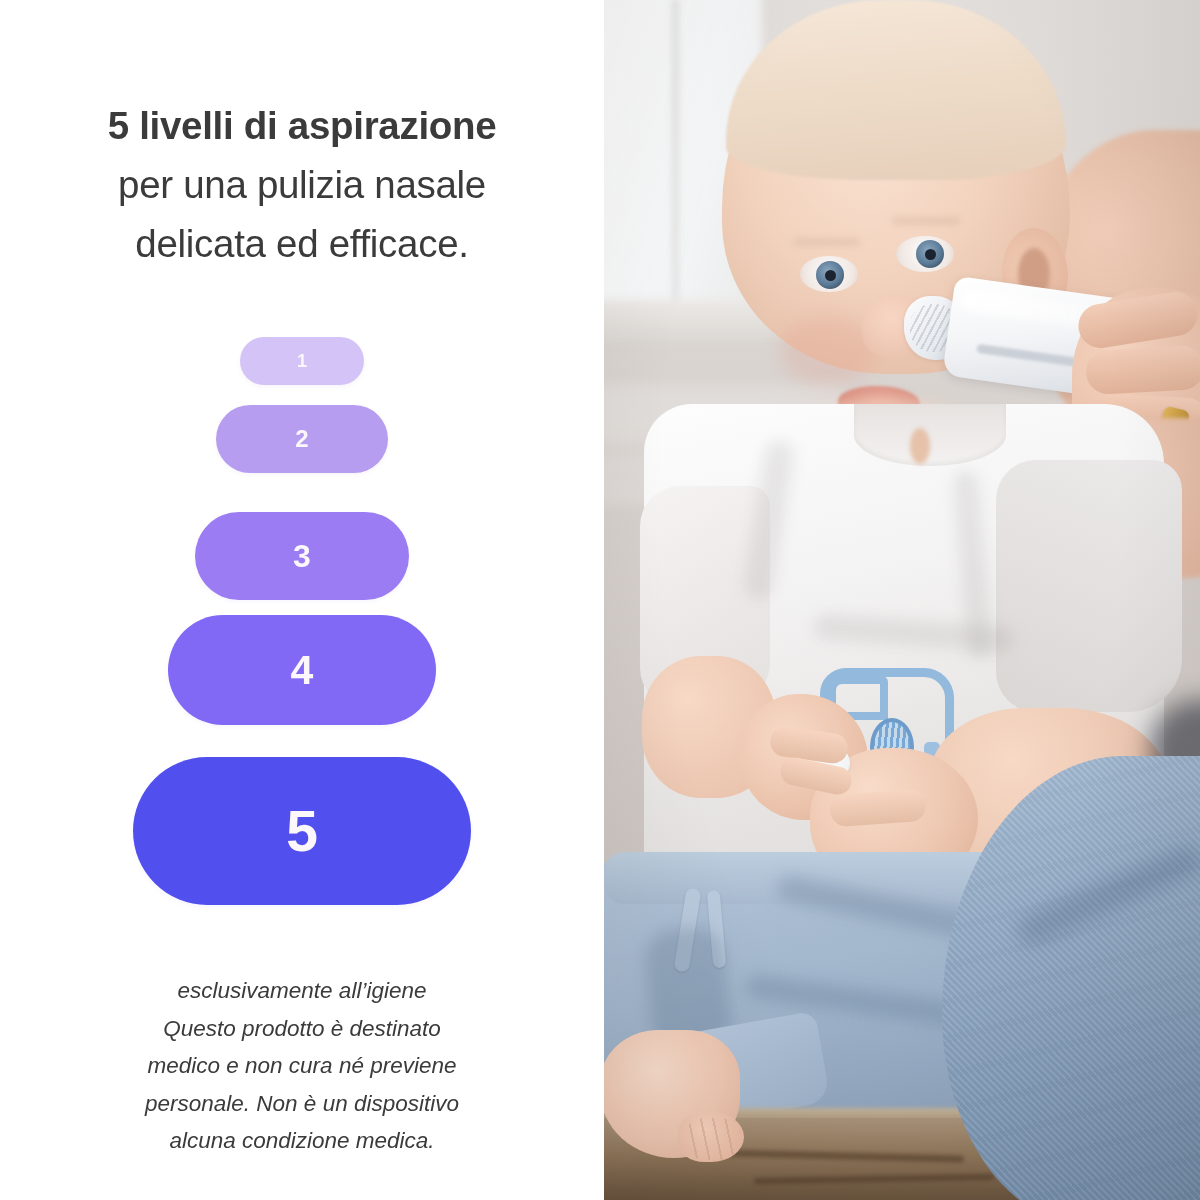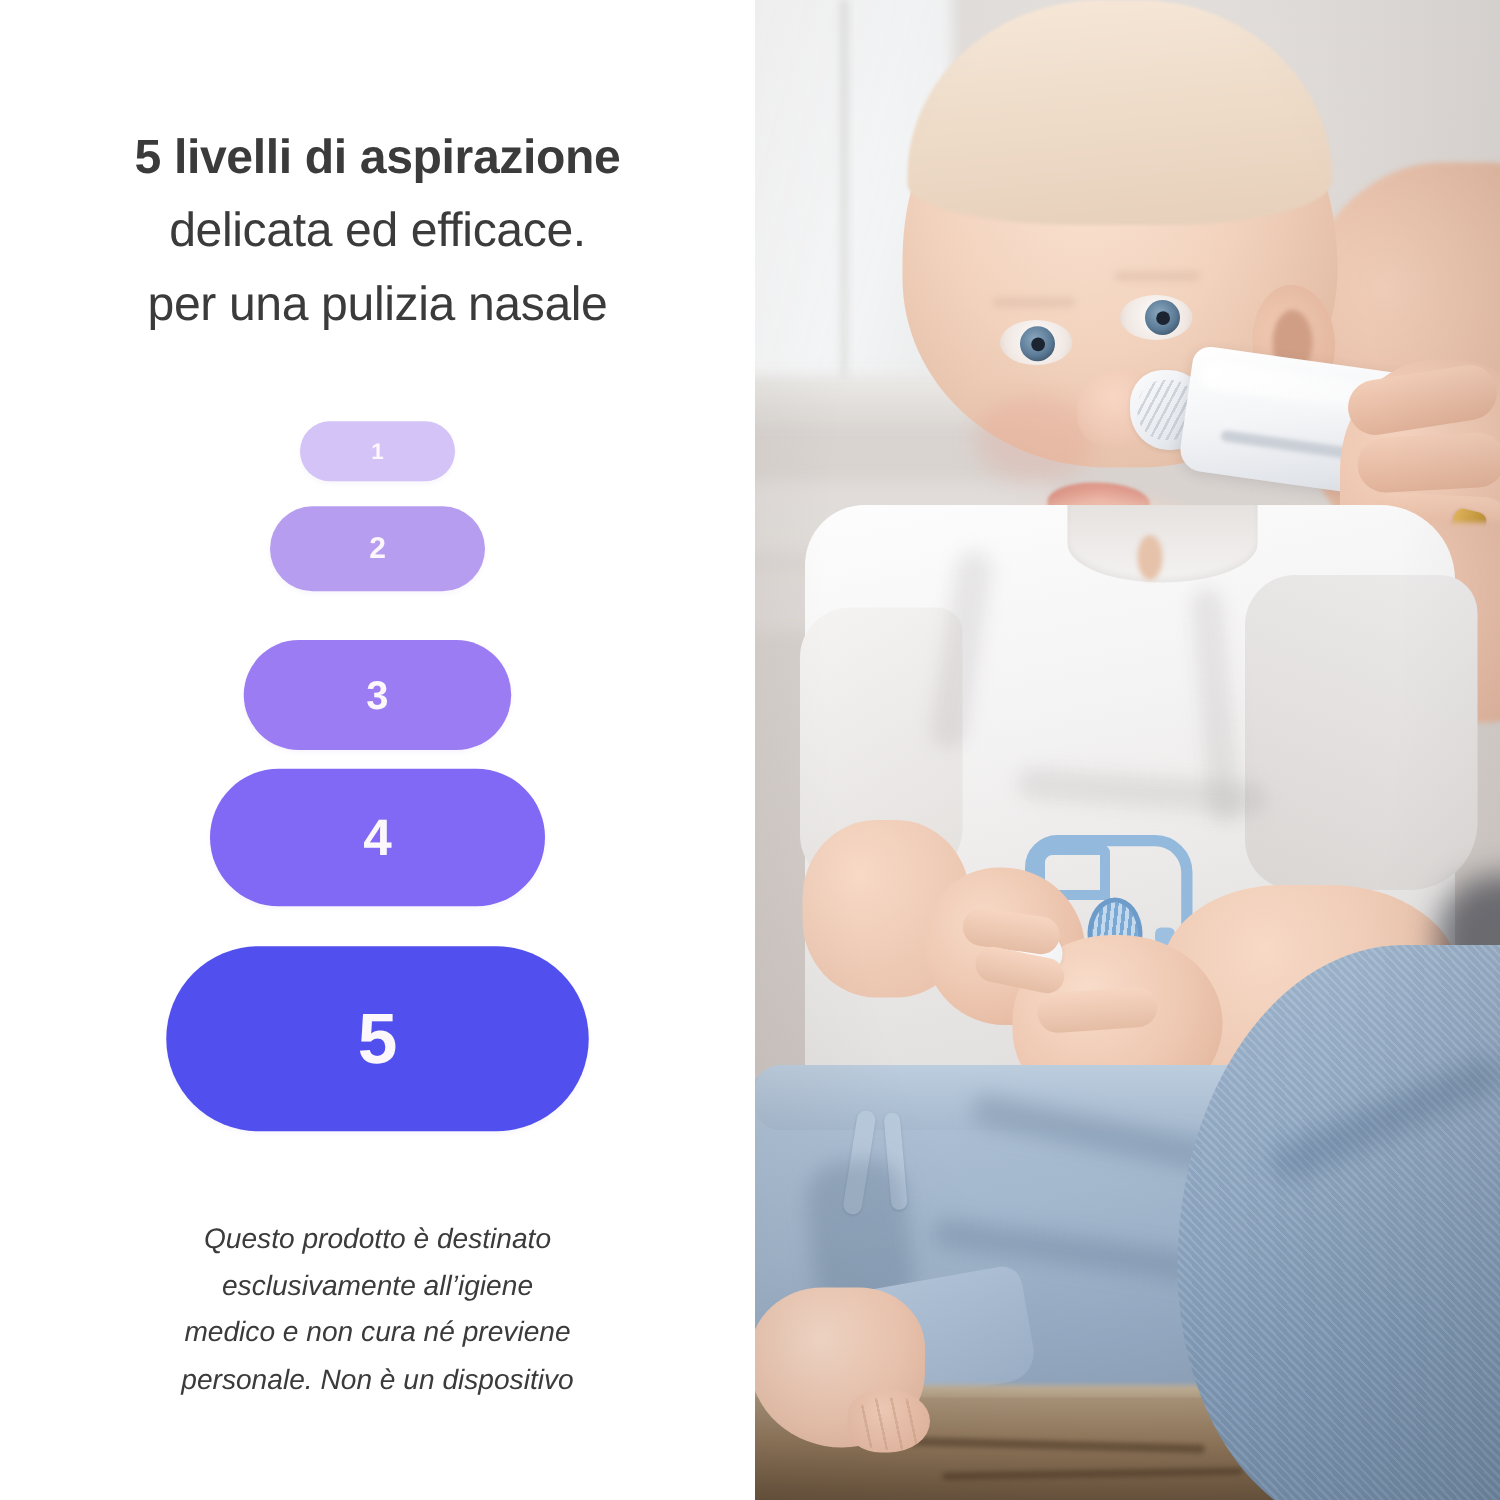--- a/index.html
+++ b/index.html
@@ -515,22 +515,22 @@
 </style>
 </head>
 <body style="background: rgb(255, 255, 255);">
 
 <div class="stage">
 
   <section class="left-panel">
 
     <header class="headline">
       <span class="line bold">5 livelli di aspirazione</span>
+      <span class="line light">per una pulizia nasale</span>
       <span class="line light">delicata ed efficace.</span>
-      <span class="line light">per una pulizia nasale</span>
     </header>
 
     <div class="pill-stack">
 
       <div class="pill pill-1" style="background: rgb(212, 195, 246); width: 124px; height: 48px; font-size: 18px; color: rgb(251, 247, 251);">
         <span>1</span>
       </div>
 
       <div class="pill pill-2" style="background: rgb(183, 157, 240); width: 172px; height: 68px; font-size: 24px; color: rgb(251, 247, 251);">
         <span>2</span>
@@ -544,24 +544,25 @@
         <span>4</span>
       </div>
 
       <div class="pill pill-5" style="background: rgb(81, 80, 238); width: 338px; height: 148px; font-size: 57px; color: rgb(251, 247, 251);">
         <span>5</span>
       </div>
 
     </div>
 
     <footer class="disclaimer">
+      <span class="dline">esclusivamente all’igiene</span>
       <span class="dline">Questo prodotto è destinato</span>
-      <span class="dline">esclusivamente all’igiene</span>
       <span class="dline">medico e non cura né previene</span>
       <span class="dline">personale. Non è un dispositivo</span>
+      <span class="dline">alcuna condizione medica.</span>
     </footer>
 
   </section>
 
   <section class="photo" aria-label="Baby sitting on a wooden bench while an adult uses a white electric nasal aspirator on the baby's nose">
     <div class="photo-scene">
 
       <div class="wall"></div>
       <div class="window"></div>
       <div class="window-mullion"></div>

